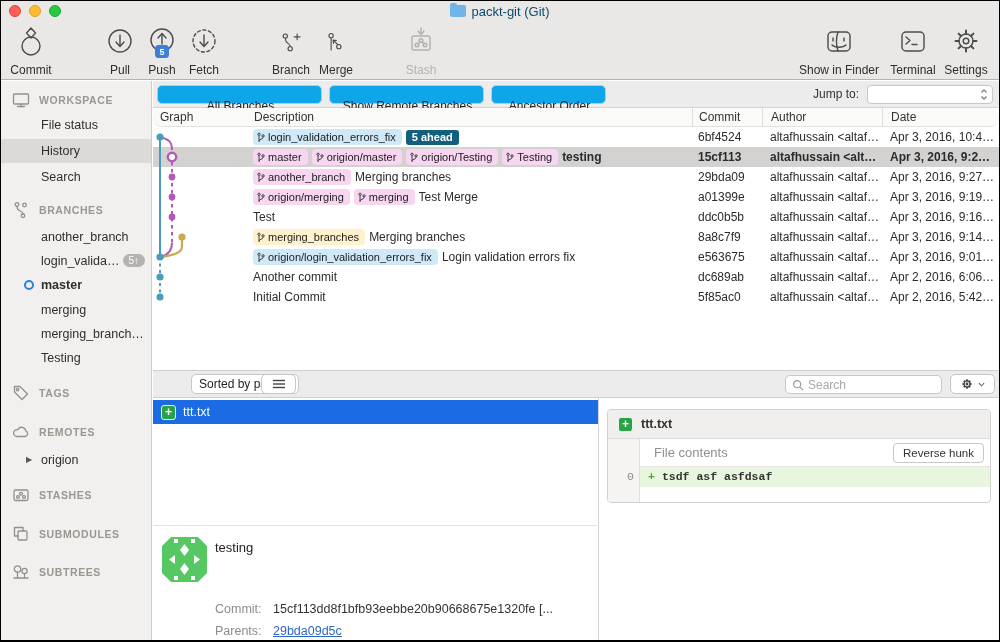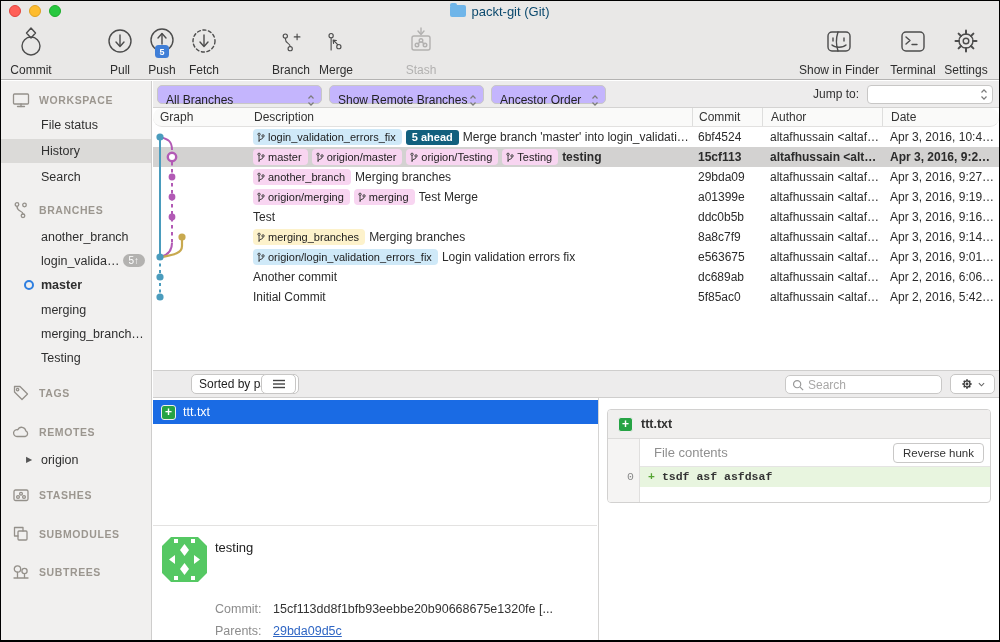--- a/index.html
+++ b/index.html
@@ -34,21 +34,21 @@
   .sb-sec svg { position:absolute; left:11px; top:0; stroke:#94908a; fill:none; stroke-width:1.3; stroke-linecap:round; stroke-linejoin:round; }
   .sb-item { position:absolute; left:0; right:0; height:24px; line-height:24px; padding-left:40px; font-size:12.5px; color:#2f2f2f; white-space:nowrap; overflow:hidden; }
   .sb-item.sel { background:#dbdad8; }
   .sb-item.current { font-weight:700; }
   .bullet { position:absolute; left:23px; top:7px; width:10px; height:10px; border:2px solid #2f7fe0; border-radius:50%; background:#f1f0ef; }
   .pill { display:inline-block; margin-left:3px; background:#b3b2b0; color:#fff; font-size:10px; line-height:13px; padding:0 6px; border-radius:8px; vertical-align:1px; }
   .disclose { position:absolute; left:25px; top:0; font-size:8px; color:#555; }
 
   
   .filter-bar { position:absolute; left:152px; top:80px; right:0; height:27px; background:#edecec; border-bottom:1px solid #d4d3d2; }
-  .mac-select { position:absolute; top:4px; height:19px; background:#c4b5fd; border:1px solid #c8c7c6; border-radius:5px; font-size:12px; color:#222; line-height:17px; padding:12px 6px 0 8px; display:flex; align-items:center; justify-content:space-between; }
+  .mac-select { position:absolute; top:4px; height:19px; background:#0ea5e9; border:1px solid #c8c7c6; border-radius:5px; font-size:12px; color:#222; line-height:17px; padding:12px 6px 0 8px; display:flex; align-items:center; justify-content:space-between;flex-direction:column; }
   .chev2 { stroke:#7a7a7a; fill:none; stroke-width:1.2; }
   .jump-label { position:absolute; right:140px; top:6px; font-size:12px; color:#333; }
   .jump-combo { position:absolute; right:6px; top:4px; width:126px; height:19px; background:#fff; border:1px solid #c8c7c6; border-radius:4px; display:flex; align-items:center; justify-content:flex-end; padding:0 4px; }
 
   
   .thead { position:absolute; left:152px; top:107px; right:0; height:19px; background:#fafaf9; border-bottom:1px solid #e2e1e0; display:flex; font-size:12px; color:#333;border-radius:9px; }
   .th { line-height:18px; white-space:nowrap; overflow:hidden; }
   .th.graph{ width:95px; padding-left:7px; }
   .th.desc{ width:444px; padding-left:6px; }
   .th.commit{ width:70px; padding-left:6px; border-left:1px solid #dededd; }
@@ -362,21 +362,20 @@
             <span class="tag blue">
               <svg width="8" height="11" viewBox="0 0 9 11">
                 <circle cx="2.3" cy="1.9" r="1.3"></circle>
                 <line x1="2.3" y1="3.4" x2="2.3" y2="10.5"></line>
                 <circle cx="6.8" cy="3.7" r="1.3"></circle>
                 <path d="M6.8,5.2 C6.8,8.2 2.3,6.7 2.3,9.5" fill="none"></path>
               </svg>
               <span>login_validation_errors_fix</span>
             </span>
             <span class="ahead-badge">5 ahead</span>
-            <span class="msg">Merge branch 'master' into login_validati…</span>
           </div>
           <div class="ccell">6bf4524</div>
           <div class="acell">altafhussain &lt;altaf…</div>
           <div class="dcell">Apr 3, 2016, 10:4…</div>
         </div>
         <div class="crow selected">
           <div class="gcell"></div>
           <div class="dcell-wrap">
             <span class="tag pink">
               <svg width="8" height="11" viewBox="0 0 9 11">

